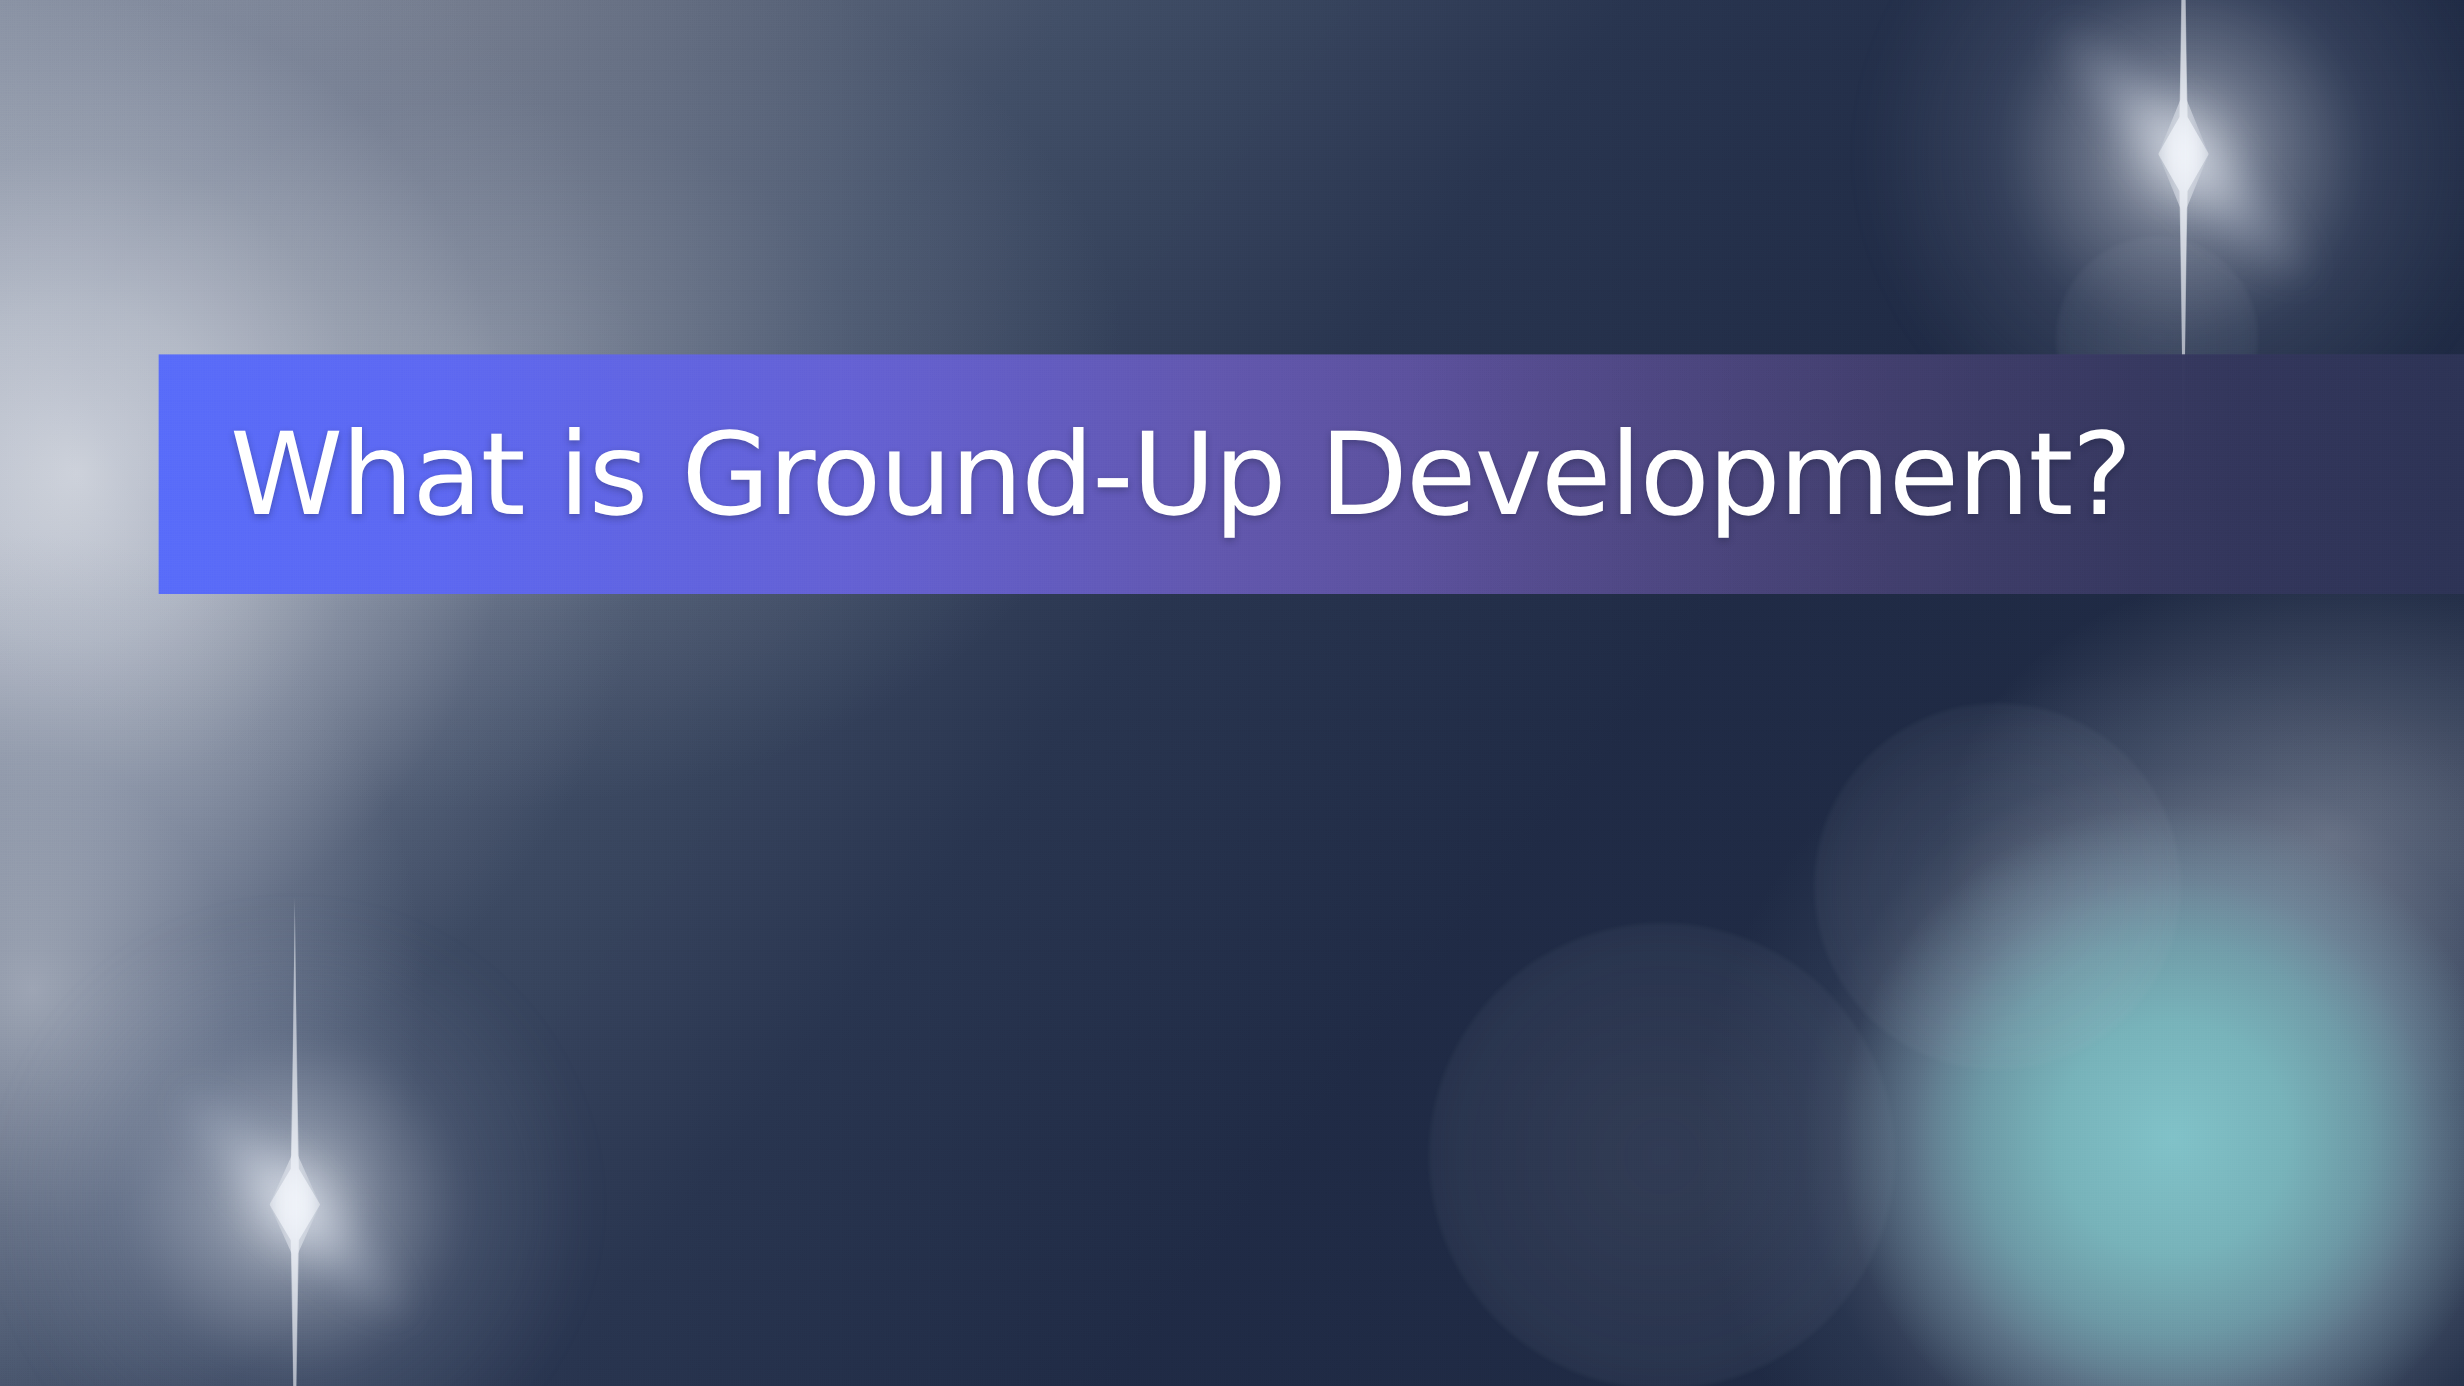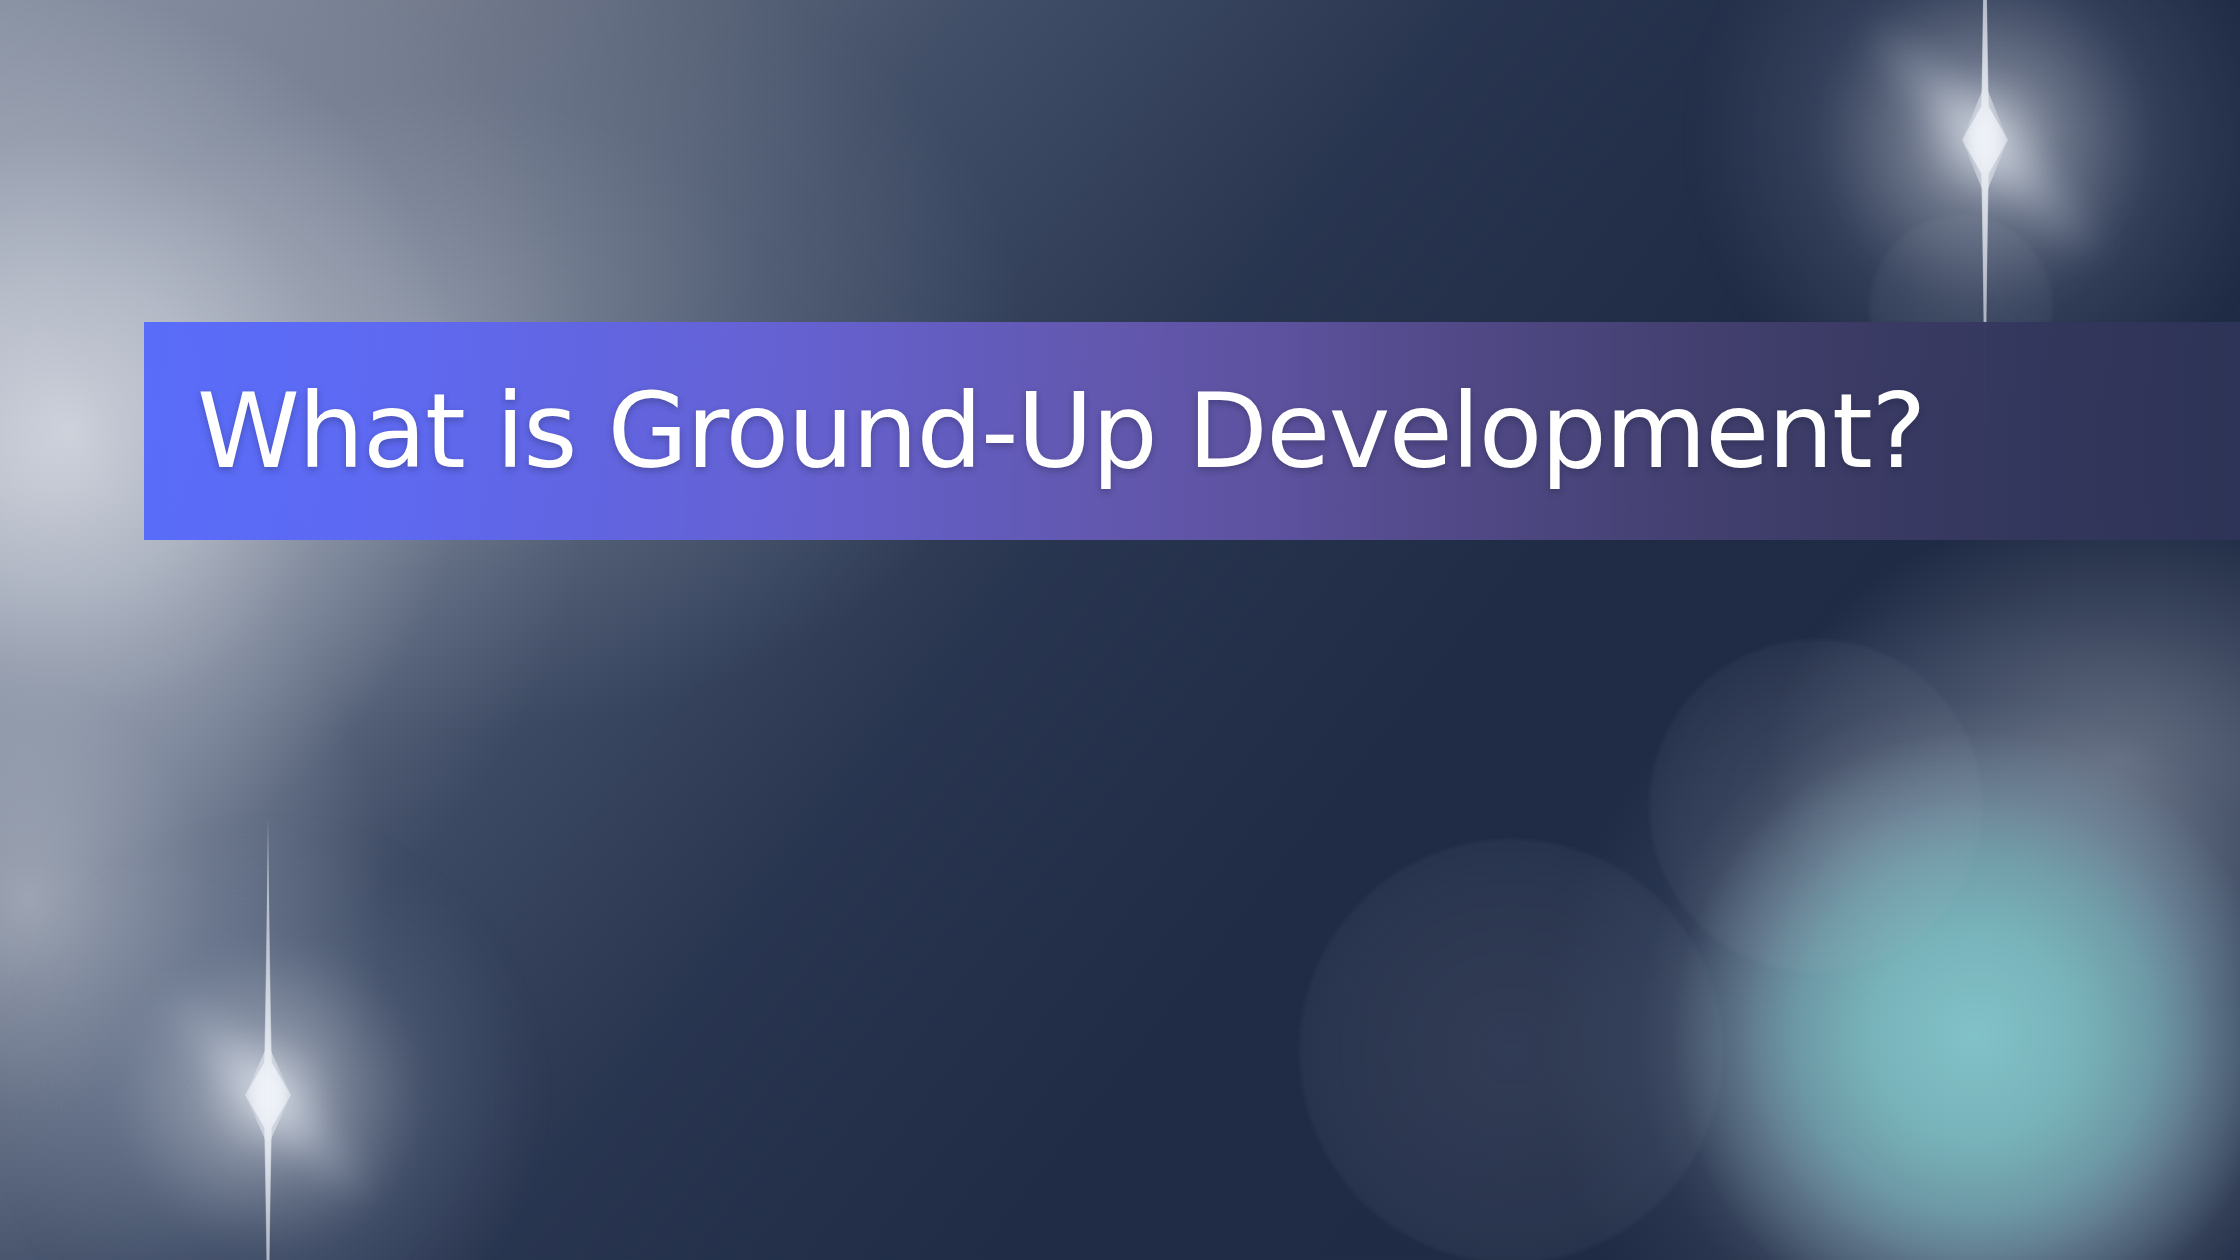--- a/index.html
+++ b/index.html
@@ -198,21 +198,21 @@
     inset: 0;
     background: linear-gradient(90deg,
       rgba(84,104,251,0) 0%,
       rgba(84,104,251,0) 54%,
       rgba(31,42,68,0.30) 82%,
       rgba(31,42,68,0.46) 100%);
   }
   #banner-title {
     position: relative;
     z-index: 2;
-    margin: 0;
+    margin: 12px;
     padding-left: 53px;
     color: #ffffff;
     font-family: "DejaVu Sans", "Liberation Sans", sans-serif;
     font-size: 104px;
     font-weight: 400;
     letter-spacing: -1.5px;
     line-height: 1;
     white-space: nowrap;
     text-shadow: 0 3px 7px rgba(20,26,48,0.30);
   }

